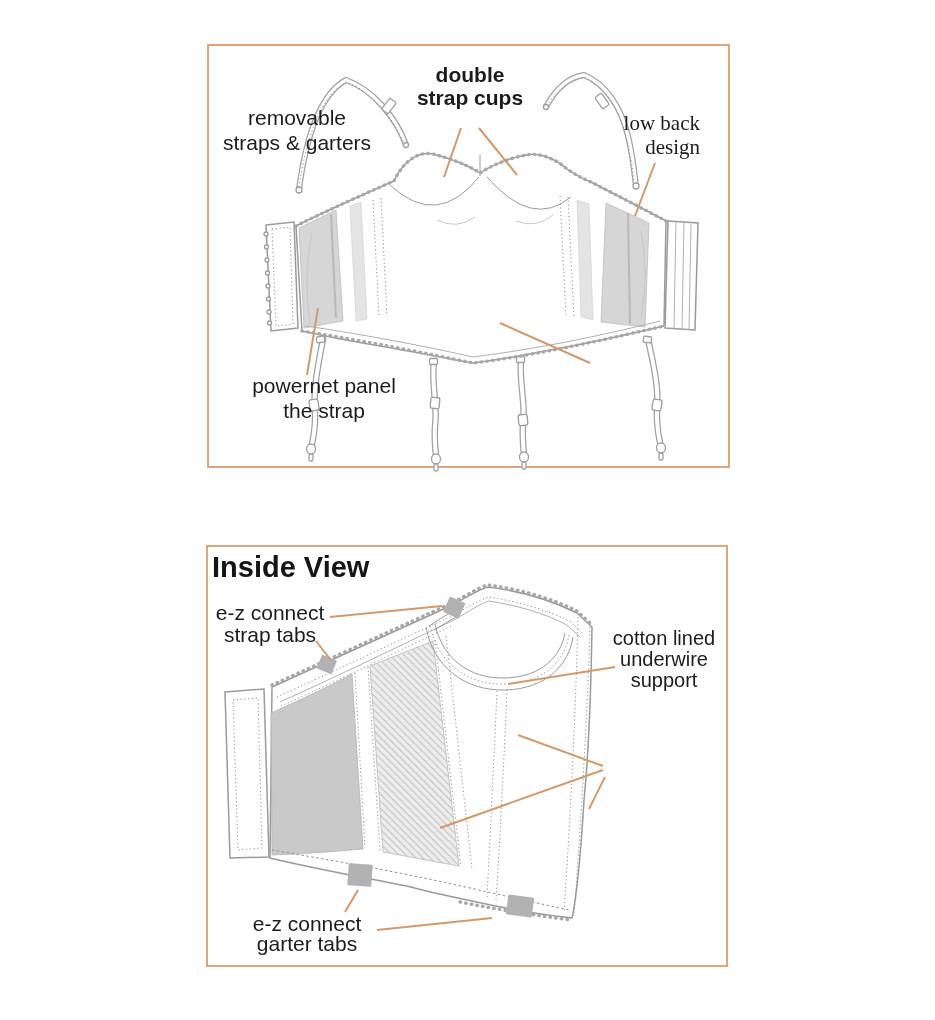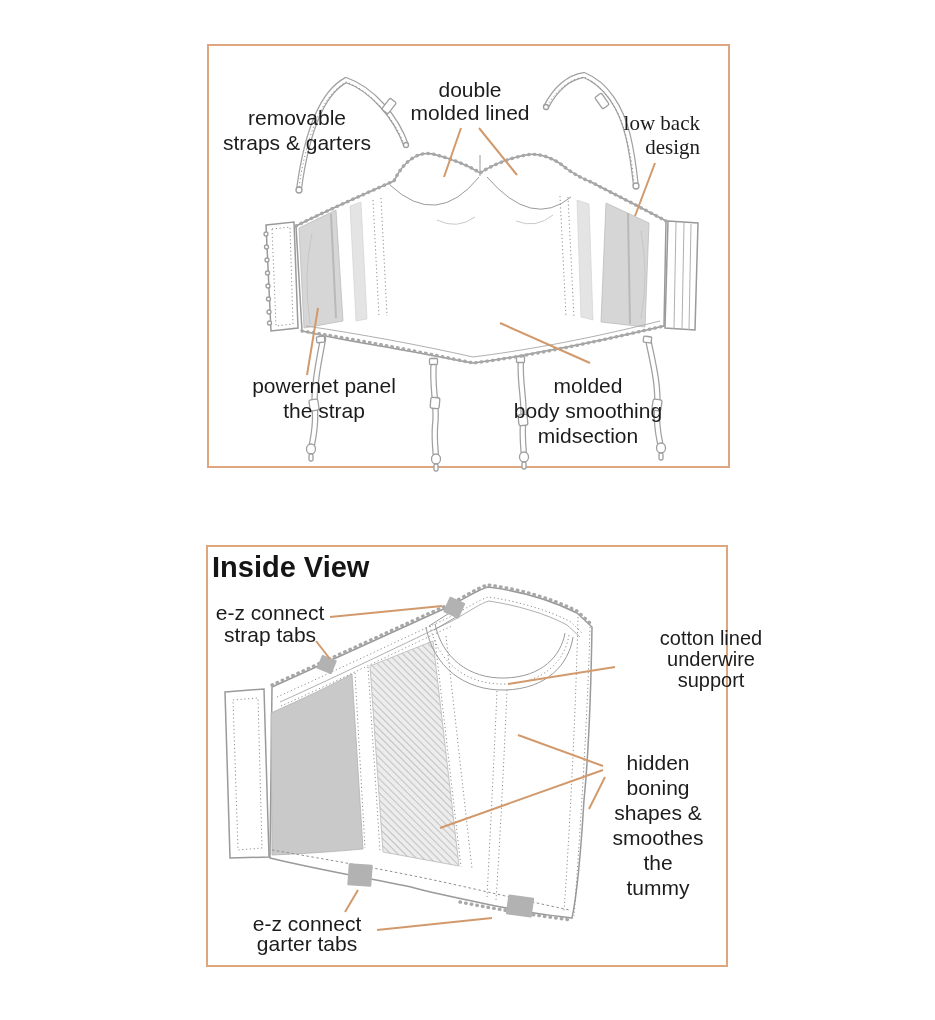--- a/index.html
+++ b/index.html
@@ -239,66 +239,53 @@
         <path class="lead" d="M615,667 L508,684"></path>
         <path class="lead" d="M603,766 L518,735"></path>
         <path class="lead" d="M603,770 L440,828"></path>
         <path class="lead" d="M605,777 L589,809"></path>
         <path class="lead" d="M345,912 L358,890"></path>
         <path class="lead" d="M377,930 L492,918"></path>
       </g>
     </g>
   </svg>
 
-  <div class="lbl" style="left:470px;top:78px;line-height:23px;">
+  <div class="lbl" style="left:470px;top:63px;line-height:23px;font-weight:bold;">
     <span class="ln">double</span>
-    <span class="ln">molded lined</span>
+    <span class="ln">strap cups</span>
   </div>
 
   <div class="lbl" style="left:297px;top:105px;">
     <span class="ln">removable</span>
     <span class="ln">straps &amp; garters</span>
   </div>
 
   <div class="lbl lbl-r" style="right:235px;left:auto;top:111px;line-height:24px;">
     <span class="ln">low back</span>
     <span class="ln">design</span>
   </div>
 
   <div class="lbl" style="left:306px;top:373px;margin-left:18px;">
     <span class="ln">powernet panel</span>
     <span class="ln">the strap</span>
   </div>
 
-  <div class="lbl" style="left:588px;top:373px;">
-    <span class="ln">molded</span>
-    <span class="ln">body smoothing</span>
-    <span class="ln">midsection</span>
-  </div>
 
   <div class="title" style="left:212px;top:551px;">Inside View</div>
 
   <div class="lbl" style="left:270px;top:602px;line-height:22px;">
     <span class="ln">e-z connect</span>
     <span class="ln">strap tabs</span>
   </div>
 
-  <div class="lbl" style="left:664px;top:628px;line-height:21px;font-size:20px;margin-left:47px;">
+  <div class="lbl" style="left:664px;top:628px;line-height:21px;font-size:20px;">
     <span class="ln">cotton lined</span>
     <span class="ln">underwire</span>
     <span class="ln">support</span>
   </div>
 
-  <div class="lbl" style="left:658px;top:750px;">
-    <span class="ln">hidden</span>
-    <span class="ln">boning</span>
-    <span class="ln">shapes &amp;</span>
-    <span class="ln">smoothes</span>
-    <span class="ln">the</span>
-    <span class="ln">tummy</span>
-  </div>
 
   <div class="lbl" style="left:307px;top:914px;line-height:20px;">
     <span class="ln">e-z connect</span>
     <span class="ln">garter tabs</span>
   </div>
 
 </div>
 
 </body></html>

